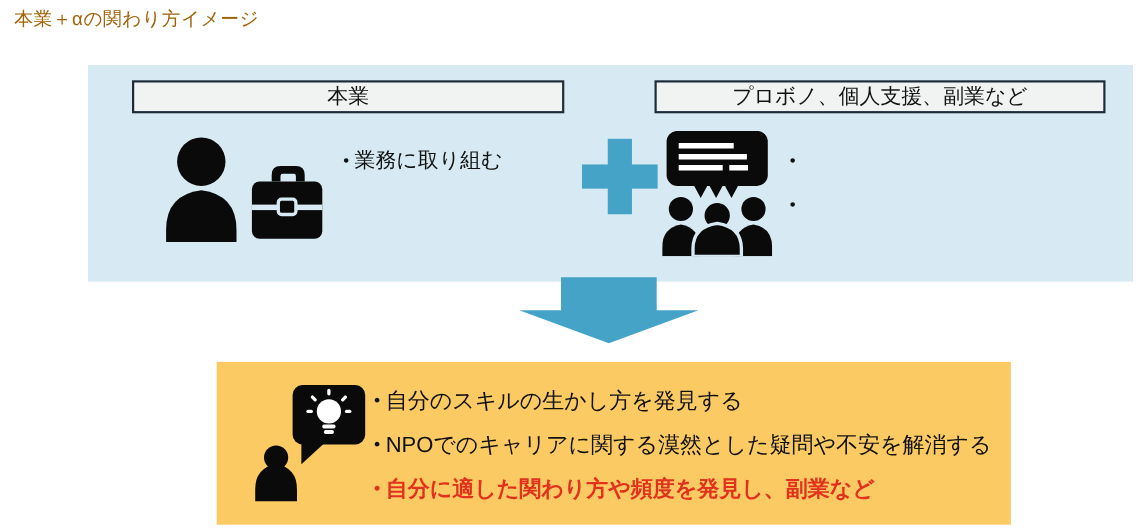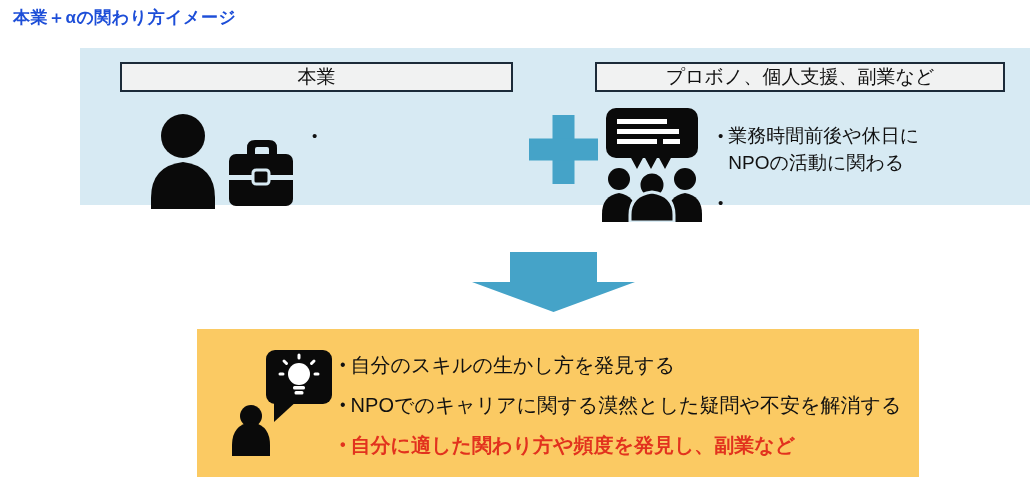--- a/index.html
+++ b/index.html
@@ -1,21 +1,21 @@
 <!DOCTYPE html>
 <html style="--panel-blue: #D7EAF3; --accent-blue: #45A3C8; --panel-orange: #FBCA63; --header-fill: #F1F2F2; --header-border: #1C2B39; --emphasis-red: #E2321E; --icon-black: #0A0A0A;"><head>
 <meta charset="utf-8">
 <style>
   html,body{margin:0;padding:0;background:#ffffff;}
   body{font-family:"Liberation Sans","DejaVu Sans",sans-serif;color:#111;}
   .canvas{position:relative;width:1033px;height:481px;background:#fff;overflow:hidden;}
 
-  .title{position:absolute;left:13px;top:6px;margin:0;font-size:17px;font-weight:bold;color:#1d4ed8;letter-spacing:.5px;}
+  .title{position:absolute;left:13px;top:6px;margin:0;font-size:17px;font-weight:normal;color:#a16207;letter-spacing:.5px;}
 
-  .blue-panel{position:absolute;left:80px;top:48px;width:950px;height:157px;
+  .blue-panel{position:absolute;left:80px;top:59px;width:950px;height:197px;
     background:var(--panel-blue,#D7EAF3);}
 
   .hdr{position:absolute;top:14px;height:30px;background:var(--header-fill,#F1F2F2);
     border:2px solid var(--header-border,#1C2B39);box-sizing:border-box;
     display:flex;align-items:center;justify-content:center;font-size:19px;color:#111;}
   .hdr-left{left:40px;width:393px;}
   .hdr-right{left:515px;width:410px;}
 
   .icon-abs{position:absolute;}
 
@@ -60,20 +60,21 @@
         <path d="M104 42 v-6 q0-8 8-8 h14 q8 0 8 8 v6 h-8 v-5 q0-2 -2-2 h-10 q-2 0-2 2 v5 Z"></path>
         <rect x="86" y="42" width="64" height="52" rx="7"></rect>
       </g>
       <rect x="86" y="63" width="64" height="5" fill="var(--panel-blue,#D7EAF3)"></rect>
       <rect x="110" y="58" width="16" height="14" rx="3" fill="var(--icon-black,#0A0A0A)" stroke="var(--panel-blue,#D7EAF3)" stroke-width="3"></rect>
     </svg>
 
     <div class="bullets bullets-left">
       <div class="bullet">
         <span class="dot">•</span>
+        <span class="btxt">業務に取り組む</span>
       </div>
     </div>
 
     <svg class="icon-abs" style="left:449px;top:67px;" width="69" height="69" viewBox="0 0 69 69">
       <g fill="var(--accent-blue,#45A3C8)">
         <rect x="23.5" y="0" width="22" height="69"></rect>
         <rect x="0" y="23.5" width="69" height="22"></rect>
       </g>
     </svg>
 
@@ -94,22 +95,20 @@
         <circle cx="83" cy="71" r="11"></circle>
         <path d="M66 114 v-8 q0-18 17-21 q17 3 17 21 v8 Z"></path>
         <circle cx="50" cy="77" r="13" stroke="var(--panel-blue,#D7EAF3)" stroke-width="3"></circle>
         <path d="M28 114 v-7 q0-20 22-23 q22 3 22 23 v7 Z" stroke="var(--panel-blue,#D7EAF3)" stroke-width="3"></path>
       </g>
     </svg>
 
     <div class="bullets bullets-right">
       <div class="bullet">
         <span class="dot">•</span>
-        <span class="btxt">業務時間前後や休日に
-NPOの活動に関わる</span>
       </div>
       <div class="bullet">
         <span class="dot">•</span>
       </div>
     </div>
   </section>
 
   <div class="arrow-wrap">
     <svg width="167" height="64" viewBox="0 0 167 64">
       <polygon points="40,2 127,2 127,32 165,32 83.5,62 2,32 40,32" fill="var(--accent-blue,#45A3C8)"></polygon>

